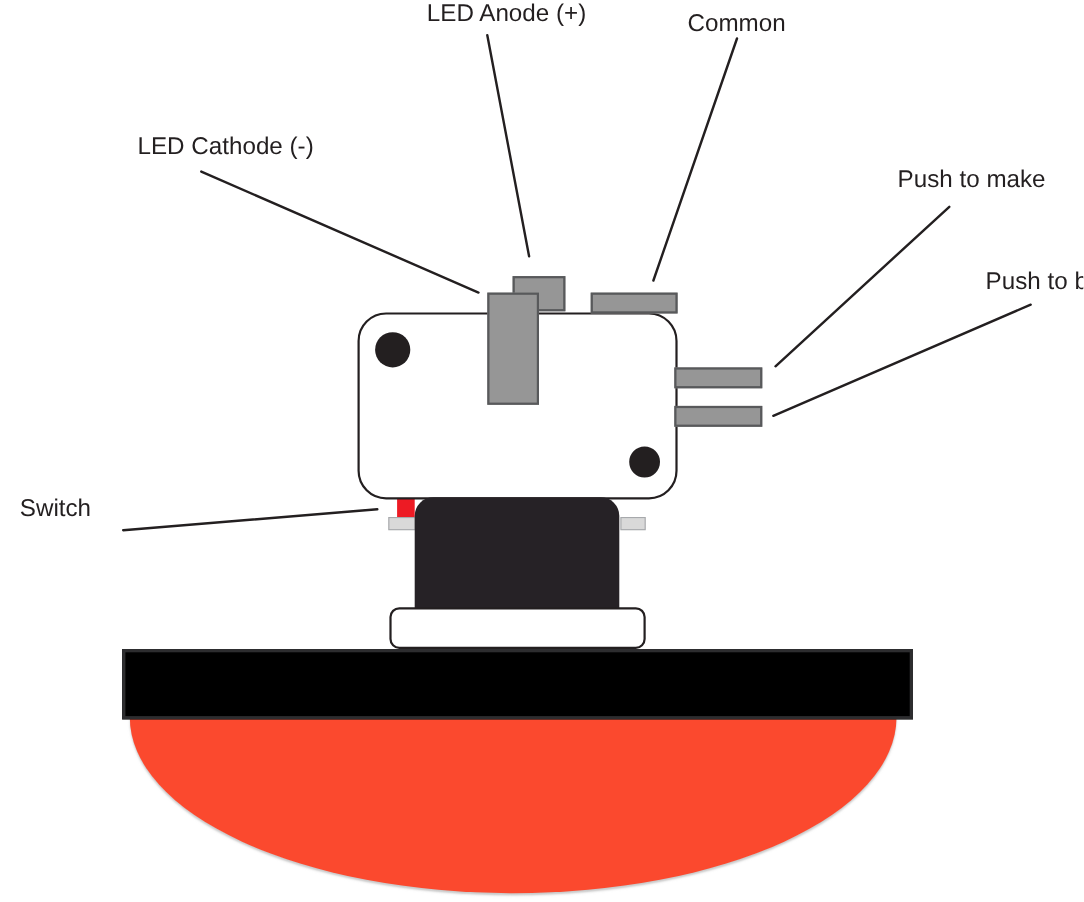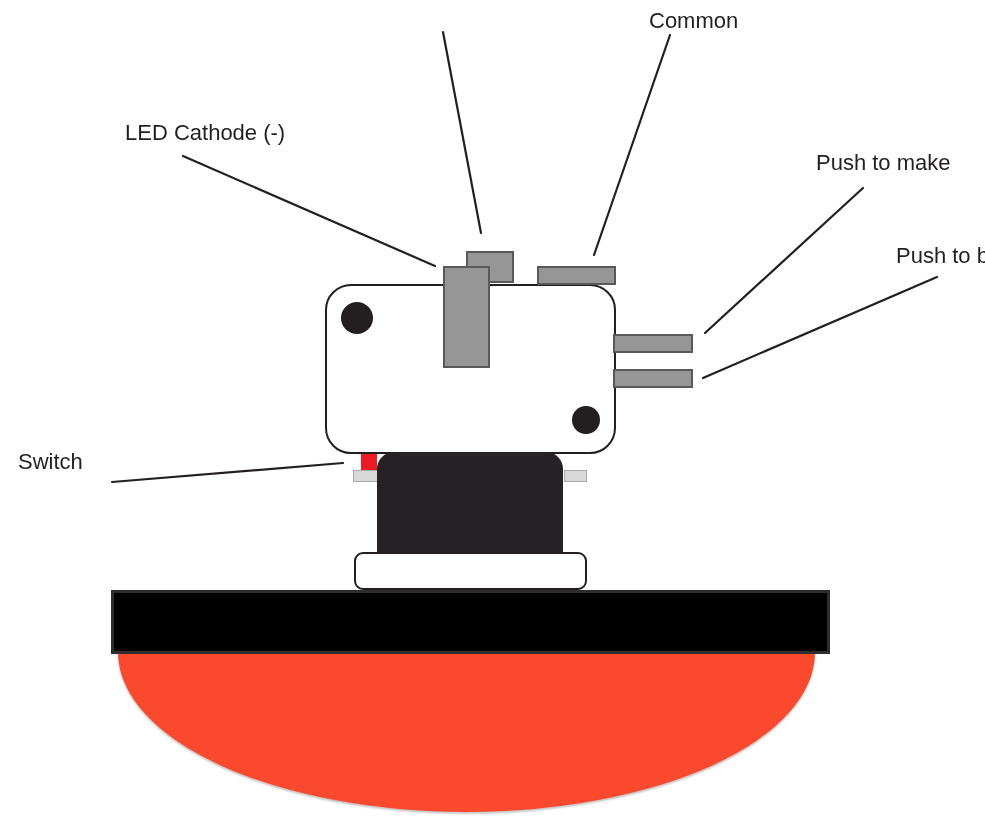--- a/index.html
+++ b/index.html
@@ -90,21 +90,22 @@
 
   <svg class="leaders" viewBox="0 0 985 820">
     <line x1="443" y1="32" x2="481" y2="233"></line>
     <line x1="670" y1="35" x2="594" y2="255"></line>
     <line x1="183" y1="156" x2="435" y2="266"></line>
     <line x1="863" y1="188" x2="705" y2="333"></line>
     <line x1="937" y1="277" x2="703" y2="378"></line>
     <line x1="112" y1="482" x2="343" y2="463"></line>
   </svg>
 
-  <div class="label" style="left:625px; top:9px;margin-left:24px;">Common</div>
+  <div class="label" style="left:388px; top:0px;">LED Anode (+)</div>
+  <div class="label" style="left:625px; top:9px;">Common</div>
   <div class="label" style="left:816px; top:151px;">Push to make</div>
   <div class="label" style="left:125px; top:121px;">LED Cathode (-)</div>
   <div class="label" style="left:896px; top:244px;">Push to break</div>
   <div class="label" style="left:2px; top:450px;margin-left:16px;">Switch</div>
 
   <div class="shape terminal anode-terminal"></div>
   <div class="shape switch-body"></div>
   <div class="shape terminal cathode-terminal"></div>
   <div class="shape terminal common-terminal"></div>
   <div class="shape terminal right-terminal-1"></div>

